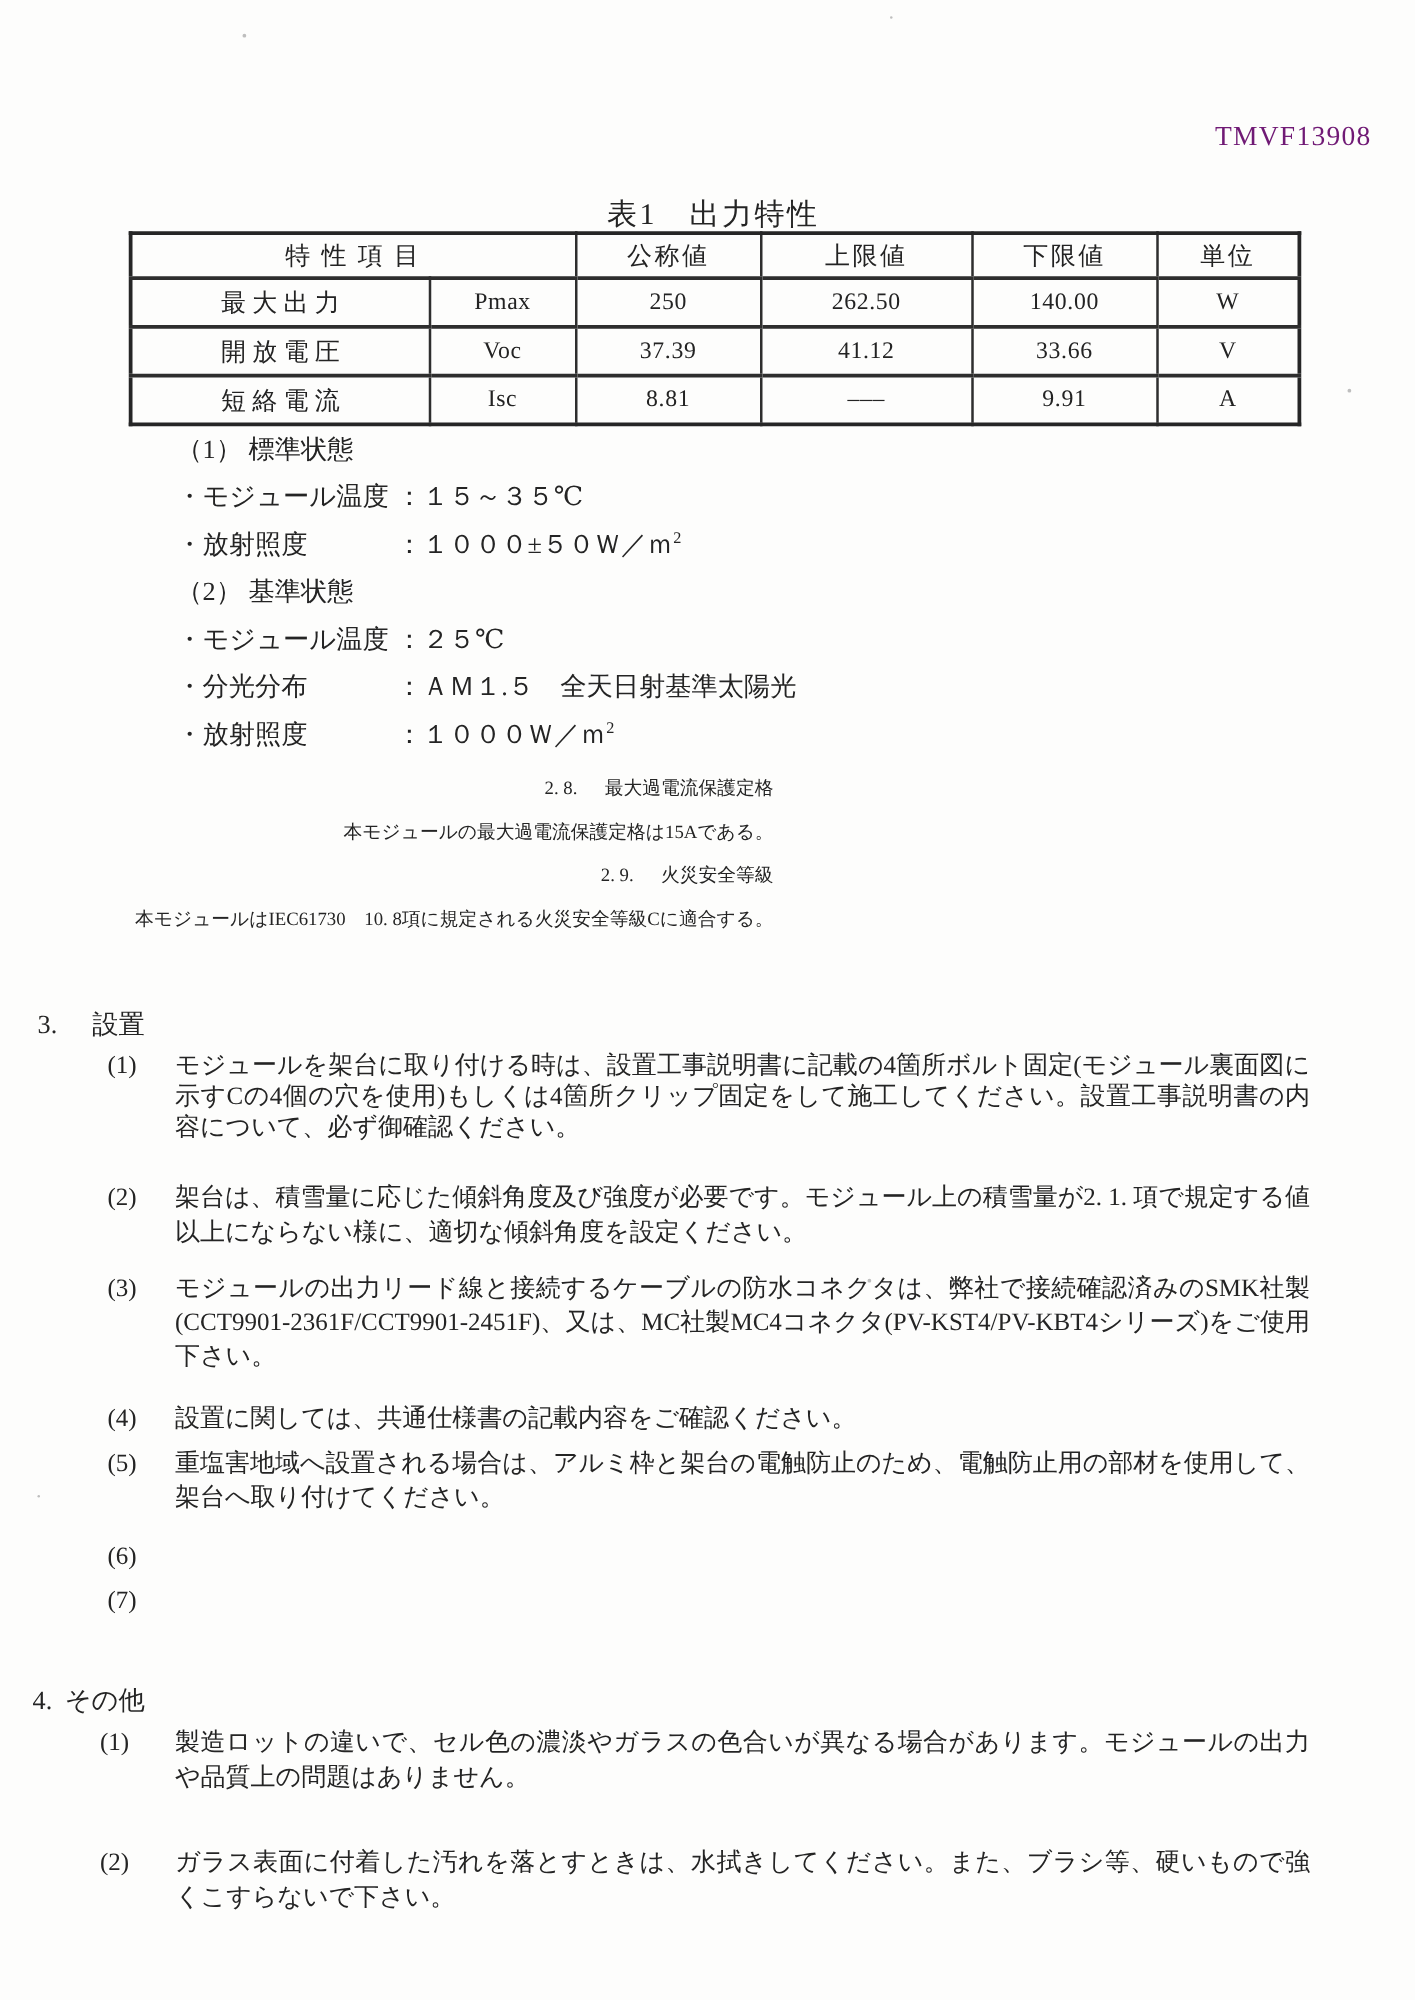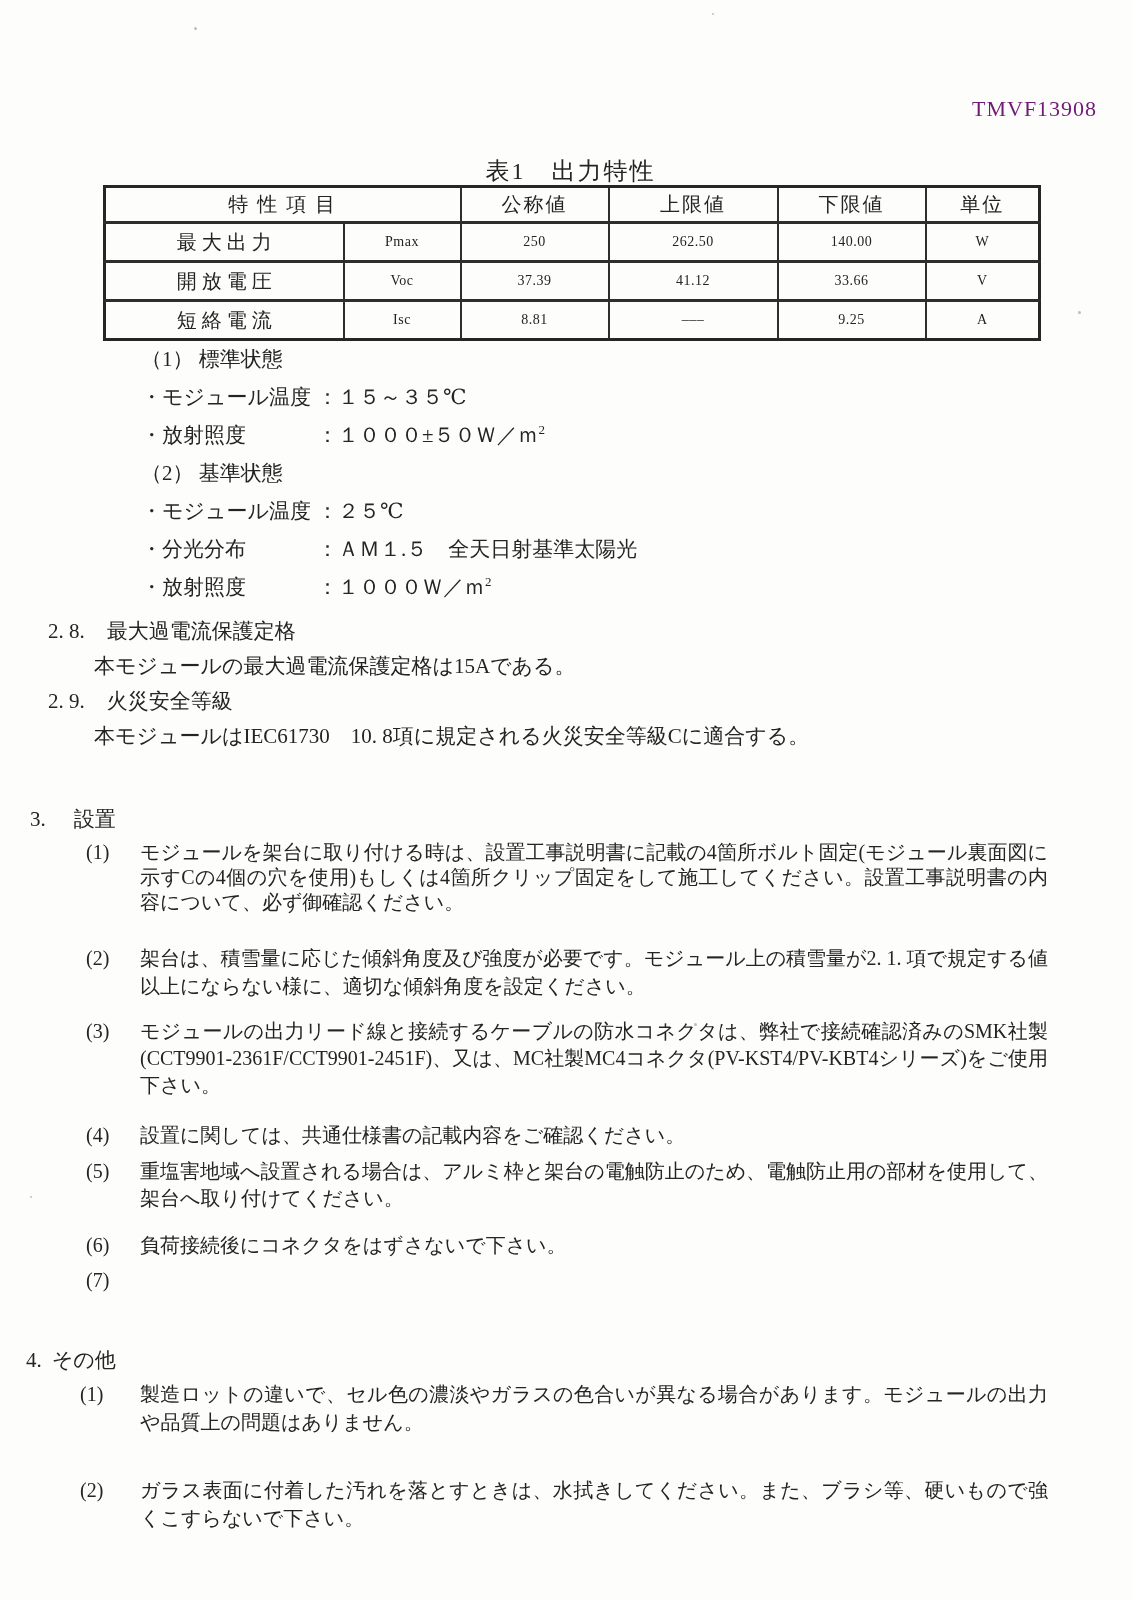--- a/index.html
+++ b/index.html
@@ -29,26 +29,26 @@
     border:3px solid #262626;
   }
   table.spec td{
     border:2px solid #2e2e2e;
     text-align:center;vertical-align:middle;
     font-size:20px;padding:0;color:#232323;
   }
   table.spec tr+tr td{border-top-width:3px;}
   table.spec tr.head td{border-bottom-width:3px;height:33px;letter-spacing:2px;}
   table.spec tr.data td{height:36px;}
-  table.spec td.num{font-size:14px;letter-spacing:0.5px;}
+  table.spec td.num{font-size:19px;letter-spacing:0.5px;}
   .conds{position:absolute;top:346px;left:141px;font-size:21px;}
   .cond-line{height:38px;line-height:26px;white-space:nowrap;}
   .clabel{display:inline-block;width:176px;}
   sup.sq{font-size:13px;vertical-align:super;line-height:0;}
-  .s28{position:absolute;top:618px;left:48px;font-size:21px;}
+  .s28{position:absolute;top:618px;left:62px;font-size:15px;text-align:right;}
   .s28 .h{height:35px;line-height:26px;}
   .s28 .h .stitle{margin-left:22px;}
   .s28 .b{height:35px;line-height:26px;padding-left:46px;white-space:nowrap;}
   .sec-head{position:absolute;font-size:21px;line-height:26px;}
   .sec-head .stitle{margin-left:28px;}
   .s4-head .stitle{margin-left:10px;}
   .item{position:absolute;left:0;width:1132px;font-size:20px;}
   .item .inum{position:absolute;left:86px;line-height:25px;}
   .item.s4 .inum{left:80px;}
   .item .itext{margin-left:140px;width:908px;text-align:justify;}
@@ -97,21 +97,21 @@
         <td class="num">37.39</td>
         <td class="num">41.12</td>
         <td class="num">33.66</td>
         <td class="num">V</td>
       </tr>
       <tr class="data">
         <td>短 絡 電 流</td>
         <td class="num">Isc</td>
         <td class="num">8.81</td>
         <td class="num">–––</td>
-        <td class="num">9.25</td>
+        <td class="num">9.91</td>
         <td class="num">A</td>
       </tr>
     </tbody>
   </table>
 
   <div class="conds">
     <div class="cond-line">（1） 標準状態</div>
     <div class="cond-line">
       <span class="clabel">・モジュール温度</span><span>：１５～３５℃</span><sup class="sq"></sup>
     </div>
@@ -160,21 +160,20 @@
   <div class="item lh27" style="top:1122px">
     <span class="inum">(4)</span>
     <div class="itext">設置に関しては、共通仕様書の記載内容をご確認ください。</div>
   </div>
   <div class="item lh27" style="top:1158px">
     <span class="inum">(5)</span>
     <div class="itext">重塩害地域へ設置される場合は、アルミ枠と架台の電触防止のため、電触防止用の部材を使用して、架台へ取り付けてください。</div>
   </div>
   <div class="item lh27" style="top:1232px">
     <span class="inum">(6)</span>
-    <div class="itext">負荷接続後にコネクタをはずさないで下さい。</div>
   </div>
   <div class="item lh27" style="top:1267px">
     <span class="inum">(7)</span>
   </div>
 
   <div class="sec-head s4-head" style="top:1347px;left:26px;">
     <span>4.</span><span class="stitle">その他</span>
   </div>
 
   <div class="item s4 lh28" style="top:1380px">

